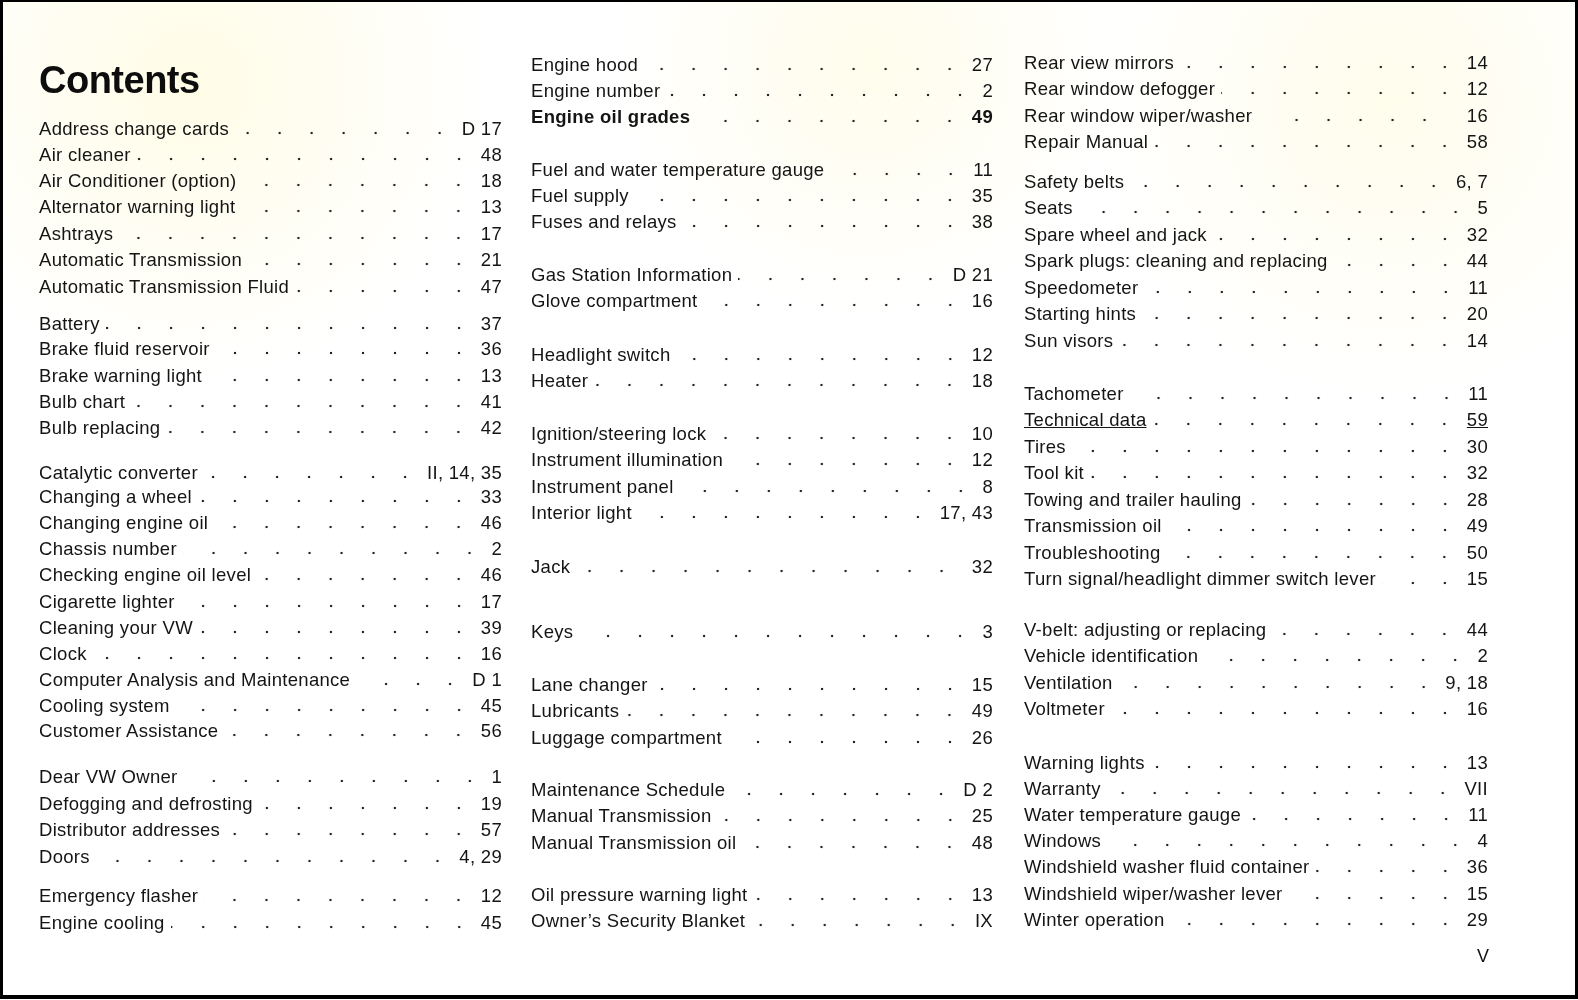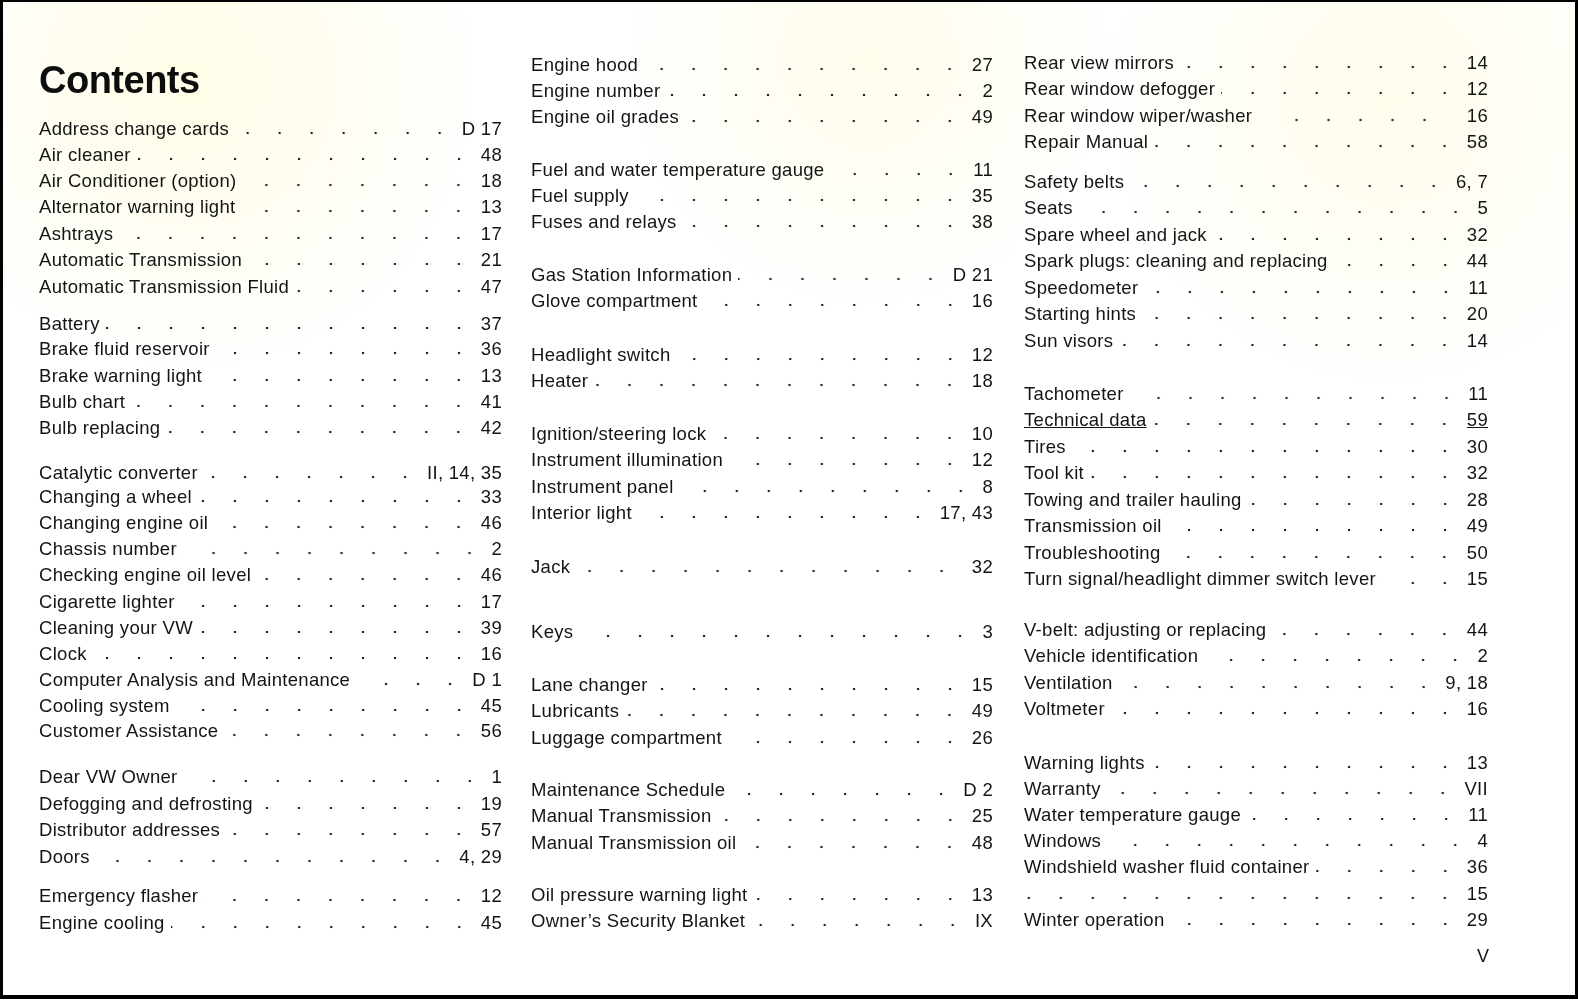--- a/index.html
+++ b/index.html
@@ -224,21 +224,21 @@
       <div class="entry" style="top: 51px; width: 462px;">
     <span class="label">Engine hood</span>
     <span class="leader"></span>
     <span class="page-ref">27</span>
   </div>
       <div class="entry" style="top: 77px; width: 462px;">
     <span class="label">Engine number</span>
     <span class="leader"></span>
     <span class="page-ref">2</span>
   </div>
-      <div class="entry" style="top: 103px; width: 462px;">
+      <div class="entry" style="top: 103px; width: 462px; font-weight: bold;">
     <span class="label">Engine oil grades</span>
     <span class="leader"></span>
     <span class="page-ref">49</span>
   </div>
       <div class="entry" style="top: 156px; width: 462px;">
     <span class="label">Fuel and water temperature gauge</span>
     <span class="leader"></span>
     <span class="page-ref">11</span>
   </div>
       <div class="entry" style="top: 182px; width: 462px;">
@@ -477,20 +477,21 @@
     <span class="label">Windows</span>
     <span class="leader"></span>
     <span class="page-ref">4</span>
   </div>
       <div class="entry" style="top: 853px; width: 464px;">
     <span class="label">Windshield washer fluid container</span>
     <span class="leader"></span>
     <span class="page-ref">36</span>
   </div>
       <div class="entry" style="top: 880px; width: 464px;">
+    <span class="label">Windshield wiper/washer lever</span>
     <span class="leader"></span>
     <span class="page-ref">15</span>
   </div>
       <div class="entry" style="top: 906px; width: 464px;">
     <span class="label">Winter operation</span>
     <span class="leader"></span>
     <span class="page-ref">29</span>
   </div>
     </div>
 

